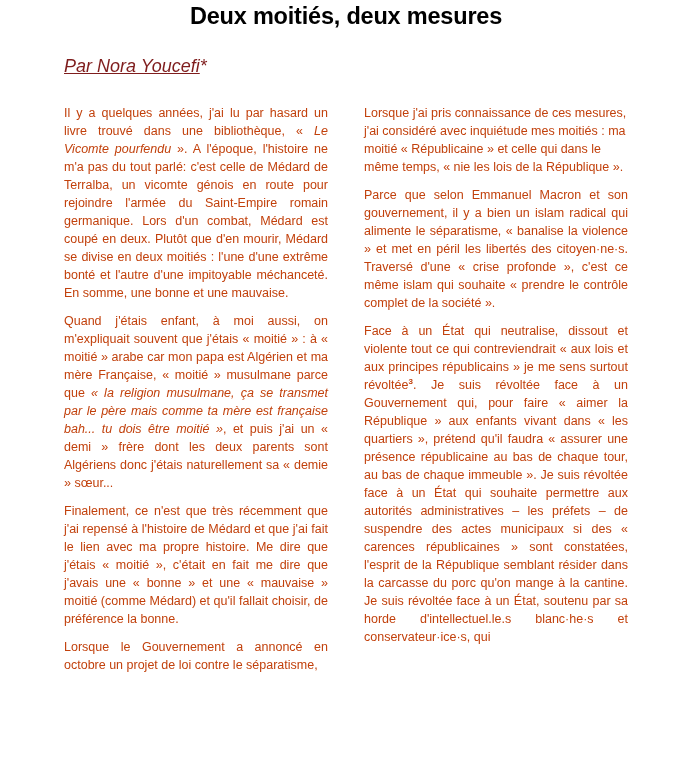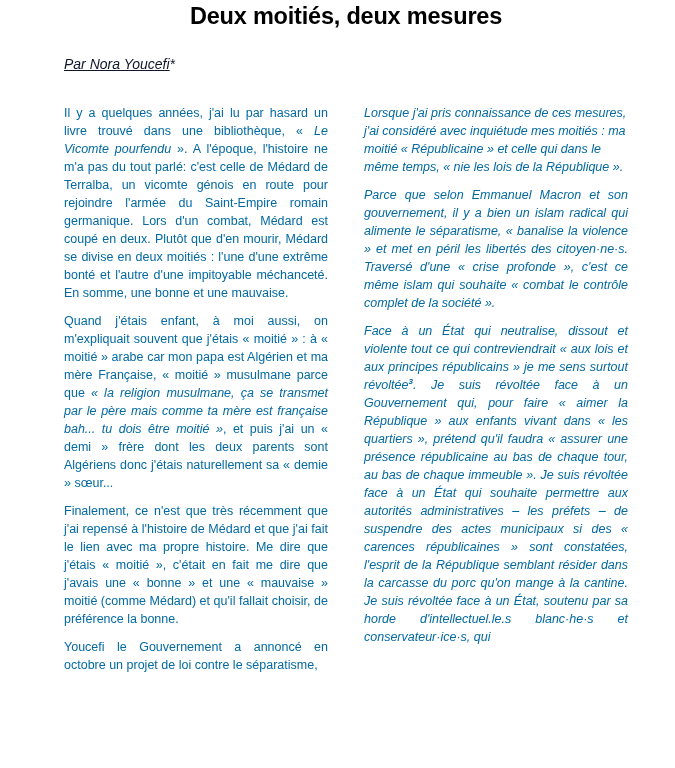--- a/index.html
+++ b/index.html
@@ -8,47 +8,47 @@
     font-family: "Liberation Sans", "DejaVu Sans", sans-serif;
     color: #434343;
   }
   .title {
     position: absolute; left: 0; top: 3px; width: 692px;
     text-align: center; font-weight: bold; font-size: 23.5px;
     color: #000000; letter-spacing: -0.2px; margin: 0;
   }
   .byline {
     position: absolute; left: 64px; top: 56px;
-    font-size: 14px; font-style: italic; color: #0f172a;
+    font-size: 18px; font-style: italic; color: #7f1d1d;
   }
   .byline .name { text-decoration: underline; }
   .col {
     position: absolute; top: 104px; width: 264px;
-    font-size: 12.5px; line-height: 18px; color: #0369a1;
+    font-size: 12.5px; line-height: 18px; color: #c2410c;
   }
   .col.left { left: 64px; }
-  .col.right { left: 364px; font-style: italic; }
+  .col.right { left: 364px; }
   .col p { margin: 0 0 10px 0; text-align: justify; }
   .col p.nojust { text-align: left; }
   sup { font-size: 8px; font-weight: bold; line-height: 0; vertical-align: super; }
   em { font-style: italic; }
 </style>
 </head>
 <body>
 
 <h1 class="title">Deux moitiés, deux mesures</h1>
 
 <div class="byline">
   <span class="name">Par Nora Youcefi</span><span>*</span>
 </div>
 
 <div class="col left">
   <p><span>Il y a quelques années, j'ai lu par hasard un livre trouvé dans une bibliothèque, « </span><em>Le Vicomte pourfendu</em><span> ». A l'époque, l'histoire ne m'a pas du tout parlé: c'est celle de Médard de Terralba, un vicomte génois en route pour rejoindre l'armée du Saint-Empire romain germanique. Lors d'un combat, Médard est coupé en deux. Plutôt que d'en mourir, Médard se divise en deux moitiés : l'une d'une extrême bonté et l'autre d'une impitoyable méchanceté. En somme, une bonne et une mauvaise.</span></p>
   <p><span>Quand j'étais enfant, à moi aussi, on m'expliquait souvent que j'étais « moitié » : à « moitié » arabe car mon papa est Algérien et ma mère Française, « moitié » musulmane parce que </span><em>« la religion musulmane, ça se transmet par le père mais comme ta mère est française bah... tu dois être moitié »</em><span>, et puis j'ai un « demi » frère dont les deux parents sont Algériens donc j'étais naturellement sa « demie » sœur...</span></p>
   <p>Finalement, ce n'est que très récemment que j'ai repensé à l'histoire de Médard et que j'ai fait le lien avec ma propre histoire. Me dire que j'étais « moitié », c'était en fait me dire que j'avais une « bonne » et une « mauvaise » moitié (comme Médard) et qu'il fallait choisir, de préférence la bonne.</p>
-  <p>Youcefi le Gouvernement a annoncé en octobre un projet de loi contre le séparatisme,</p>
+  <p>Lorsque le Gouvernement a annoncé en octobre un projet de loi contre le séparatisme,</p>
 </div>
 
 <div class="col right">
   <p class="nojust">Lorsque j'ai pris connaissance de ces mesures, j'ai considéré avec inquiétude mes moitiés : ma moitié « Républicaine » et celle qui dans le même temps, « nie les lois de la République ».</p>
-  <p>Parce que selon Emmanuel Macron et son gouvernement, il y a bien un islam radical qui alimente le séparatisme, « banalise la violence » et met en péril les libertés des citoyen·ne·s. Traversé d'une « crise profonde », c'est ce même islam qui souhaite « combat le contrôle complet de la société ».</p>
+  <p>Parce que selon Emmanuel Macron et son gouvernement, il y a bien un islam radical qui alimente le séparatisme, « banalise la violence » et met en péril les libertés des citoyen·ne·s. Traversé d'une « crise profonde », c'est ce même islam qui souhaite « prendre le contrôle complet de la société ».</p>
   <p><span>Face à un État qui neutralise, dissout et violente tout ce qui contreviendrait « aux lois et aux principes républicains » je me sens surtout révoltée</span><sup>3</sup><span>. Je suis révoltée face à un Gouvernement qui, pour faire « aimer la République » aux enfants vivant dans « les quartiers », prétend qu'il faudra « assurer une présence républicaine au bas de chaque tour, au bas de chaque immeuble ». Je suis révoltée face à un État qui souhaite permettre aux autorités administratives – les préfets – de suspendre des actes municipaux si des « carences républicaines » sont constatées, l'esprit de la République semblant résider dans la carcasse du porc qu'on mange à la cantine. Je suis révoltée face à un État, soutenu par sa horde d'intellectuel.le.s blanc·he·s et conservateur·ice·s, qui</span></p>
 </div>
 
 </body></html>

